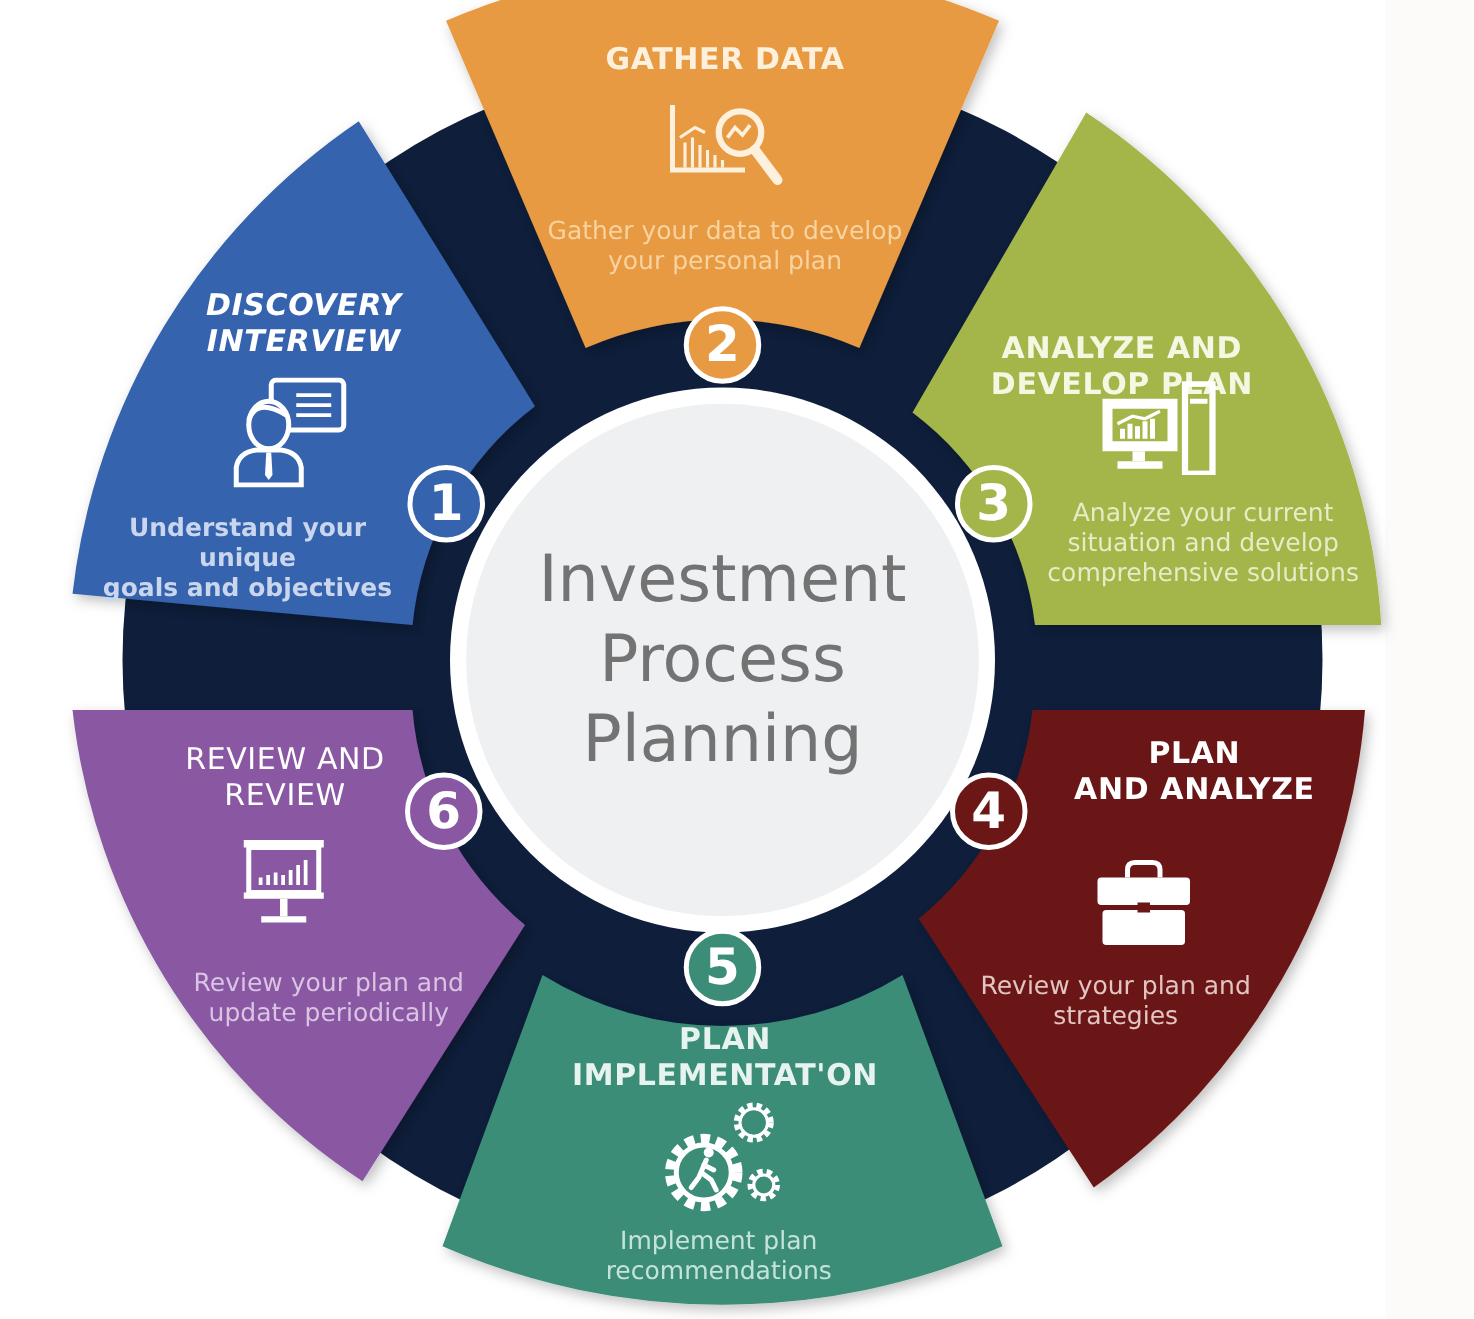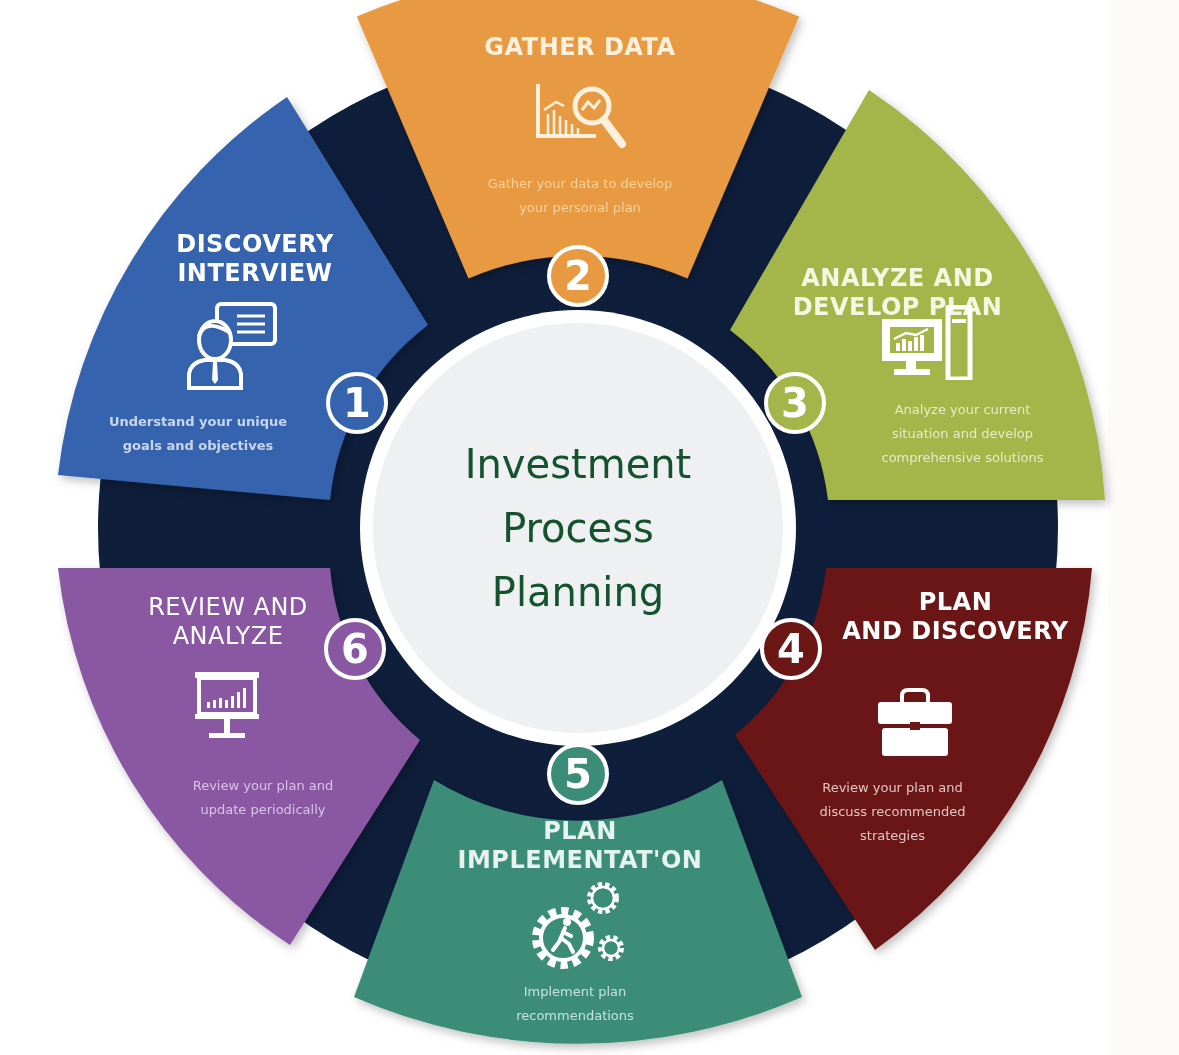--- a/index.html
+++ b/index.html
@@ -2,26 +2,26 @@
 <html><head>
 <meta charset="utf-8">
 <style>
   html, body { margin:0; padding:0; }
   body { width:1179px; height:1055px; background:#ffffff; position:relative; overflow:hidden;
          font-family:"Liberation Sans", sans-serif; }
   .right-strip { position:absolute; left:1108px; top:0; width:71px; height:1055px; background:#fcfbf9; }
   svg.wheel { position:absolute; left:0; top:0; }
   .lbl { position:absolute; text-align:center; color:#ffffff; font-family:"DejaVu Sans", sans-serif; }
   .title { font-weight:bold; font-size:24px; line-height:29px; letter-spacing:0.5px; }
-  .desc { font-size:13px; line-height:24px; }
+  .desc { font-size:20px; line-height:24px; }
   .num { position:absolute; width:62px; height:62px; border-radius:50%; border:4px solid #ffffff;
          box-sizing:border-box; color:#fff; font-family:"DejaVu Sans", sans-serif; font-weight:bold;
          font-size:40px; line-height:54px; text-align:center; }
   .center-title { position:absolute; left:400px; top:432px; width:356px; text-align:center;
-         color:#14532d; font-family:"DejaVu Sans", sans-serif; font-size:40px; line-height:64px; }
+         color:#737373; font-family:"DejaVu Sans", sans-serif; font-size:52px; line-height:64px; }
   .icon { position:absolute; }
 </style>
 </head>
 <body>
 
 <div class="right-strip"></div>
 
 <svg class="wheel" width="1179" height="1055" viewBox="0 0 1179 1055">
   <defs>
     <filter id="sh" x="-10%" y="-10%" width="120%" height="120%">
@@ -54,21 +54,21 @@
   <div>Planning</div>
 </div>
 
 <div class="num" style="left:326px;top:372px;background:#3563ad;">1</div>
 <div class="num" style="left:547px;top:245px;background:#e79a42;">2</div>
 <div class="num" style="left:764px;top:372px;background:#a4b54a;">3</div>
 <div class="num" style="left:760px;top:618px;background:#6a1716;">4</div>
 <div class="num" style="left:547px;top:743px;background:#3b8d78;">5</div>
 <div class="num" style="left:324px;top:618px;background:#8a58a2;">6</div>
 
-<div class="lbl title" style="left:150px;top:230px;width:210px;">
+<div class="lbl title" style="left:138px;top:230px;width:210px;font-style:italic;">
   <div>DISCOVERY</div>
   <div>INTERVIEW</div>
 </div>
 <svg class="icon" style="left:185px;top:302px;" width="95" height="88" viewBox="0 0 95 88">
   <rect x="32" y="2" width="58" height="40" rx="4" fill="none" stroke="#fff" stroke-width="4"></rect>
   <line x1="52" y1="14" x2="80" y2="14" stroke="#fff" stroke-width="3"></line>
   <line x1="52" y1="22" x2="80" y2="22" stroke="#fff" stroke-width="3"></line>
   <line x1="52" y1="30" x2="80" y2="30" stroke="#fff" stroke-width="3"></line>
   <ellipse cx="30" cy="38" rx="16" ry="19" fill="#3563ad" stroke="#fff" stroke-width="4"></ellipse>
   <path d="M 14 34 Q 20 16 44 30" fill="none" stroke="#fff" stroke-width="4"></path>
@@ -124,31 +124,30 @@
   <line x1="72" y1="16" x2="86" y2="16" stroke="#fff" stroke-width="4"></line>
 </svg>
 <div class="lbl desc" style="left:835px;top:398px;width:255px;color:#e6ecc6;">
   <div>Analyze your current</div>
   <div>situation and develop</div>
   <div>comprehensive solutions</div>
 </div>
 
 <div class="lbl title" style="left:838px;top:588px;width:235px;">
   <div>PLAN</div>
-  <div>AND DISCOVERY</div>
+  <div>AND ANALYZE</div>
 </div>
 <svg class="icon" style="left:876px;top:688px;" width="78" height="70" viewBox="0 0 78 70">
   <path d="M 26 14 L 26 8 Q 26 2 32 2 L 46 2 Q 52 2 52 8 L 52 14" fill="none" stroke="#fff" stroke-width="4"></path>
   <rect x="2" y="14" width="74" height="22" rx="3" fill="#fff"></rect>
   <rect x="6" y="40" width="66" height="28" rx="3" fill="#fff"></rect>
   <rect x="34" y="34" width="10" height="8" fill="#6a1716"></rect>
 </svg>
 <div class="lbl desc" style="left:770px;top:776px;width:245px;color:#e2c5c2;">
   <div>Review your plan and</div>
-  <div>discuss recommended</div>
   <div>strategies</div>
 </div>
 
 <div class="lbl title" style="left:430px;top:817px;width:300px;color:#e6f3ef;">
   <div>PLAN</div>
   <div>IMPLEMENTAT'ON</div>
 </div>
 <svg class="icon" style="left:525px;top:880px;" width="110" height="95" viewBox="0 0 110 95">
   <circle cx="38" cy="58" r="26" fill="none" stroke="#fff" stroke-width="10" stroke-dasharray="7 5"></circle>
   <circle cx="38" cy="58" r="22" fill="none" stroke="#fff" stroke-width="4"></circle>
@@ -159,21 +158,21 @@
   <circle cx="86" cy="68" r="10" fill="none" stroke="#fff" stroke-width="6" stroke-dasharray="4 3"></circle>
   <circle cx="86" cy="68" r="8" fill="none" stroke="#fff" stroke-width="2.5"></circle>
 </svg>
 <div class="lbl desc" style="left:450px;top:980px;width:250px;color:#c6e3da;">
   <div>Implement plan</div>
   <div>recommendations</div>
 </div>
 
 <div class="lbl title" style="left:128px;top:593px;width:200px;text-align:center;font-weight:normal;">
   <div>REVIEW AND</div>
-  <div>ANALYZE</div>
+  <div>REVIEW</div>
 </div>
 <svg class="icon" style="left:193px;top:670px;" width="68" height="72" viewBox="0 0 68 72">
   <rect x="2" y="2" width="64" height="6" fill="#fff"></rect>
   <rect x="6" y="8" width="56" height="36" fill="none" stroke="#fff" stroke-width="4"></rect>
   <g fill="#fff">
       <rect x="14" y="32" width="3" height="6"></rect>
       <rect x="20" y="30" width="3" height="8"></rect>
       <rect x="26" y="28" width="3" height="10"></rect>
       <rect x="32" y="30" width="3" height="8"></rect>
       <rect x="38" y="26" width="3" height="12"></rect>

